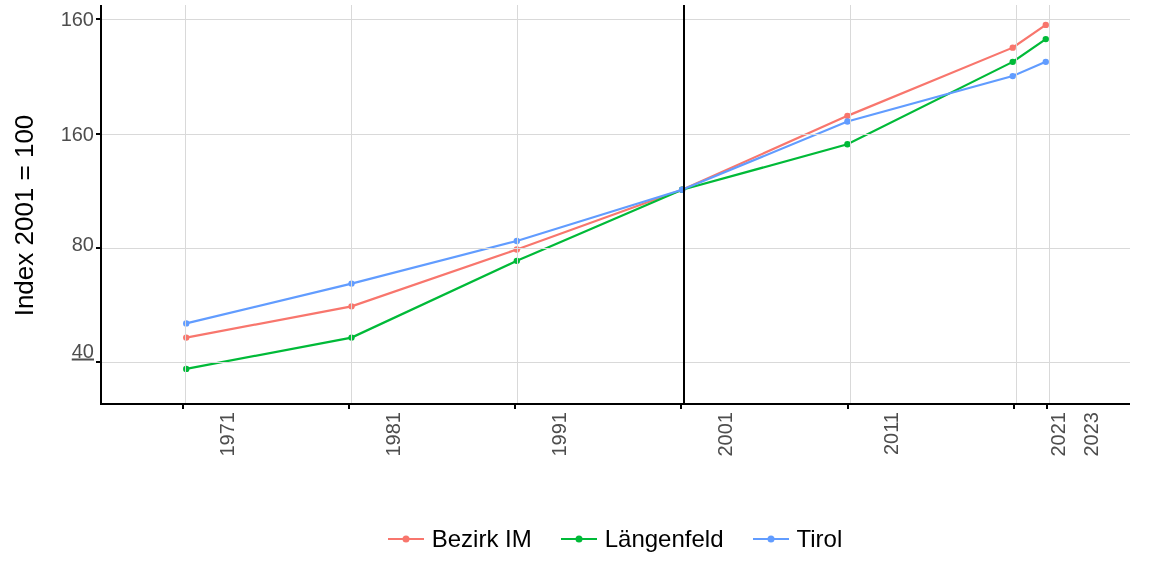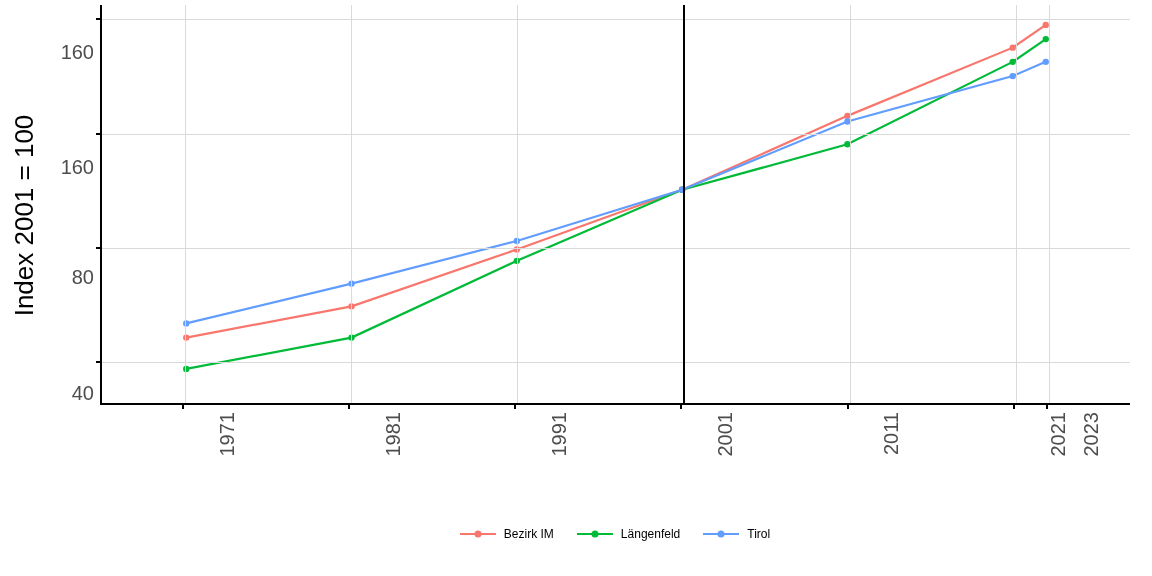--- a/index.html
+++ b/index.html
@@ -71,21 +71,20 @@
     border-left: 2px solid #000;
   }
   .y-tick-label {
     position: absolute;
     right: 1058px;
     width: 60px;
     text-align: right;
     font-size: 20px;
     color: #4d4d4d;
     transform: translateY(-50%);
-    margin-top: 33px;
   }
   .y-tick-mark {
     position: absolute;
     left: 96px;
     width: 4px;
     height: 0;
     border-top: 2px solid #000;
     transform: translateY(-1px);
   }
   .x-tick-mark {
@@ -113,22 +112,22 @@
     height: 100%;
     overflow: visible;
   }
   .legend {
     position: absolute;
     left: 100px;
     width: 1030px;
     top: 525px;
     display: flex;
     justify-content: center;
-    gap: 23px;
-    font-size: 12px;
+    gap: 29px;
+    font-size: 24px;
   }
   .legend-item {
     display: flex;
     align-items: center;
     gap: 8px;
   }
   .legend-swatch {
     width: 36px;
     height: 18px;
     position: relative;
@@ -216,21 +215,21 @@
       </div>
       <div class="legend-item">
         <div class="legend-swatch">
           <div class="bar" style="background: rgb(97, 156, 255);"></div>
           <div class="dot" style="background: rgb(97, 156, 255);"></div>
         </div>
         <span>Tirol</span>
       </div>
     </div>
 
-<div class="y-tick-label" style="top: 360px;">40</div>
+<div class="y-tick-label" style="top: 351px; text-decoration: underline;">40</div>
     <div class="y-tick-mark" style="top: 362.143px;"></div>
     <div class="y-tick-label" style="top: 244px;">80</div>
     <div class="y-tick-mark" style="top: 247.857px;"></div>
     <div class="y-tick-label" style="top: 133.571px;">160</div>
     <div class="y-tick-mark" style="top: 133.571px;"></div>
     <div class="y-tick-label" style="top: 19.2857px;">160</div>
     <div class="y-tick-mark" style="top: 19.2857px;"></div>
     <div class="x-tick-mark" style="left: 183.065px;"></div>
     <div class="x-tick-label" style="left: 183.065px;">1971</div>
     <div class="x-tick-mark" style="left: 349.194px;"></div>

